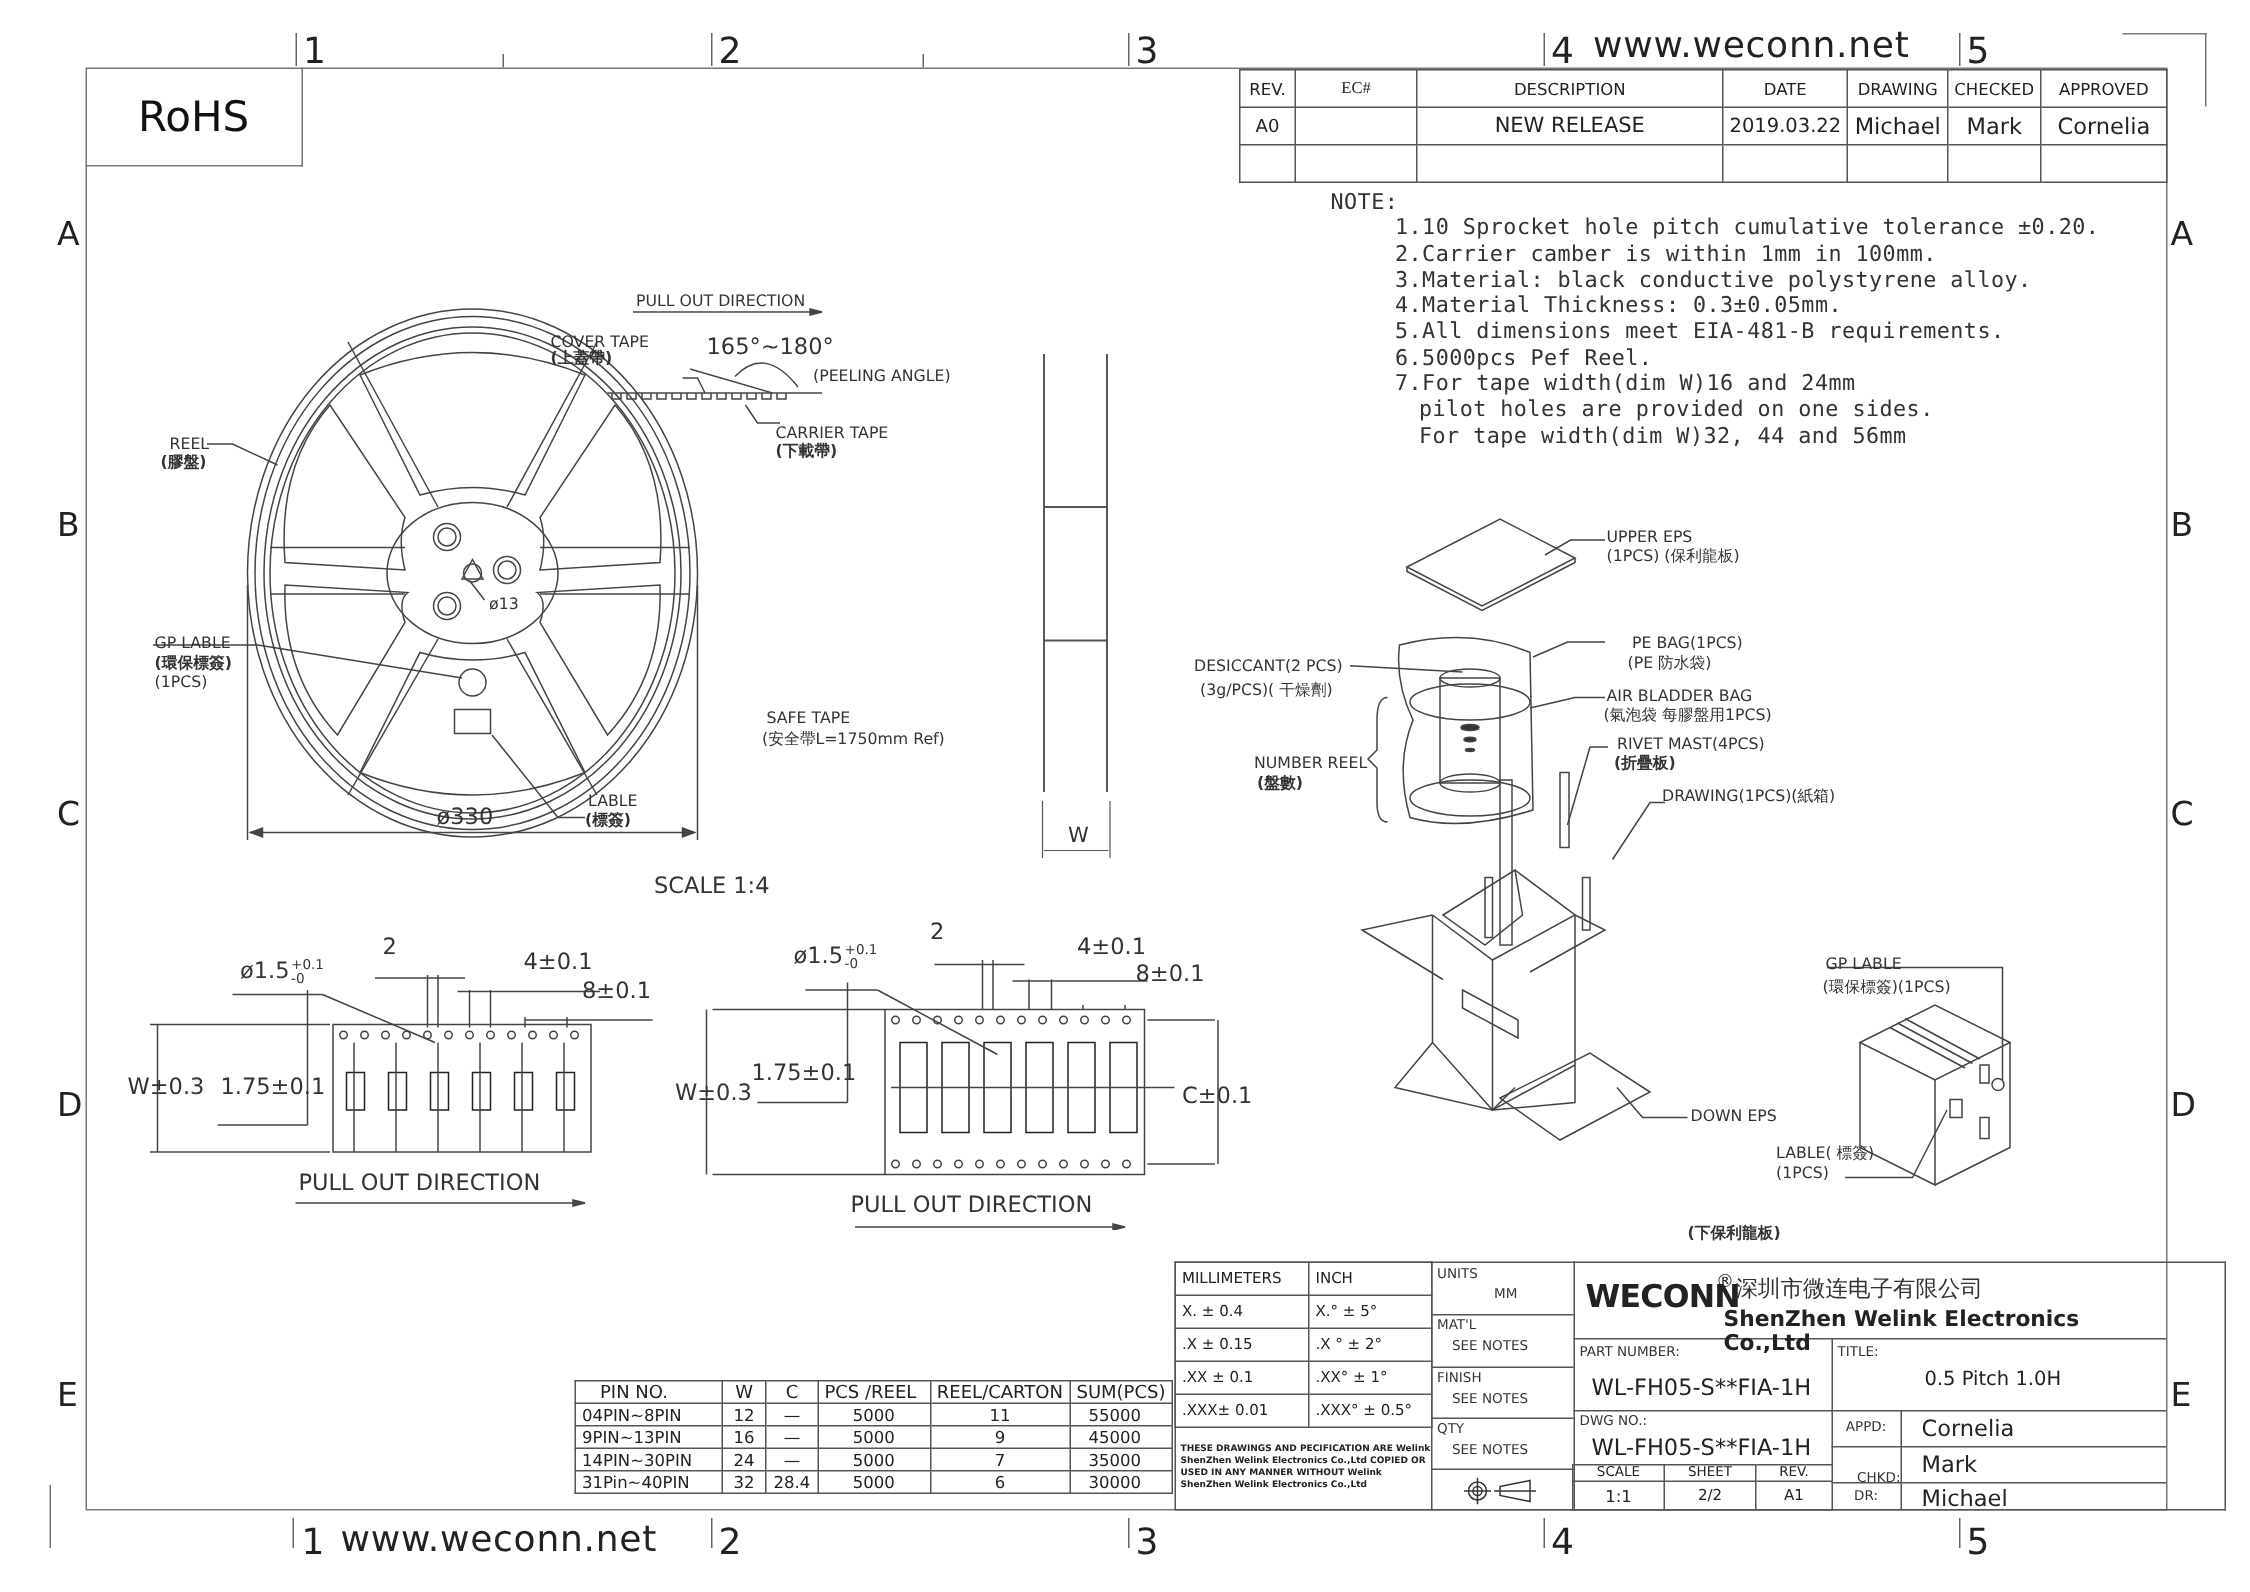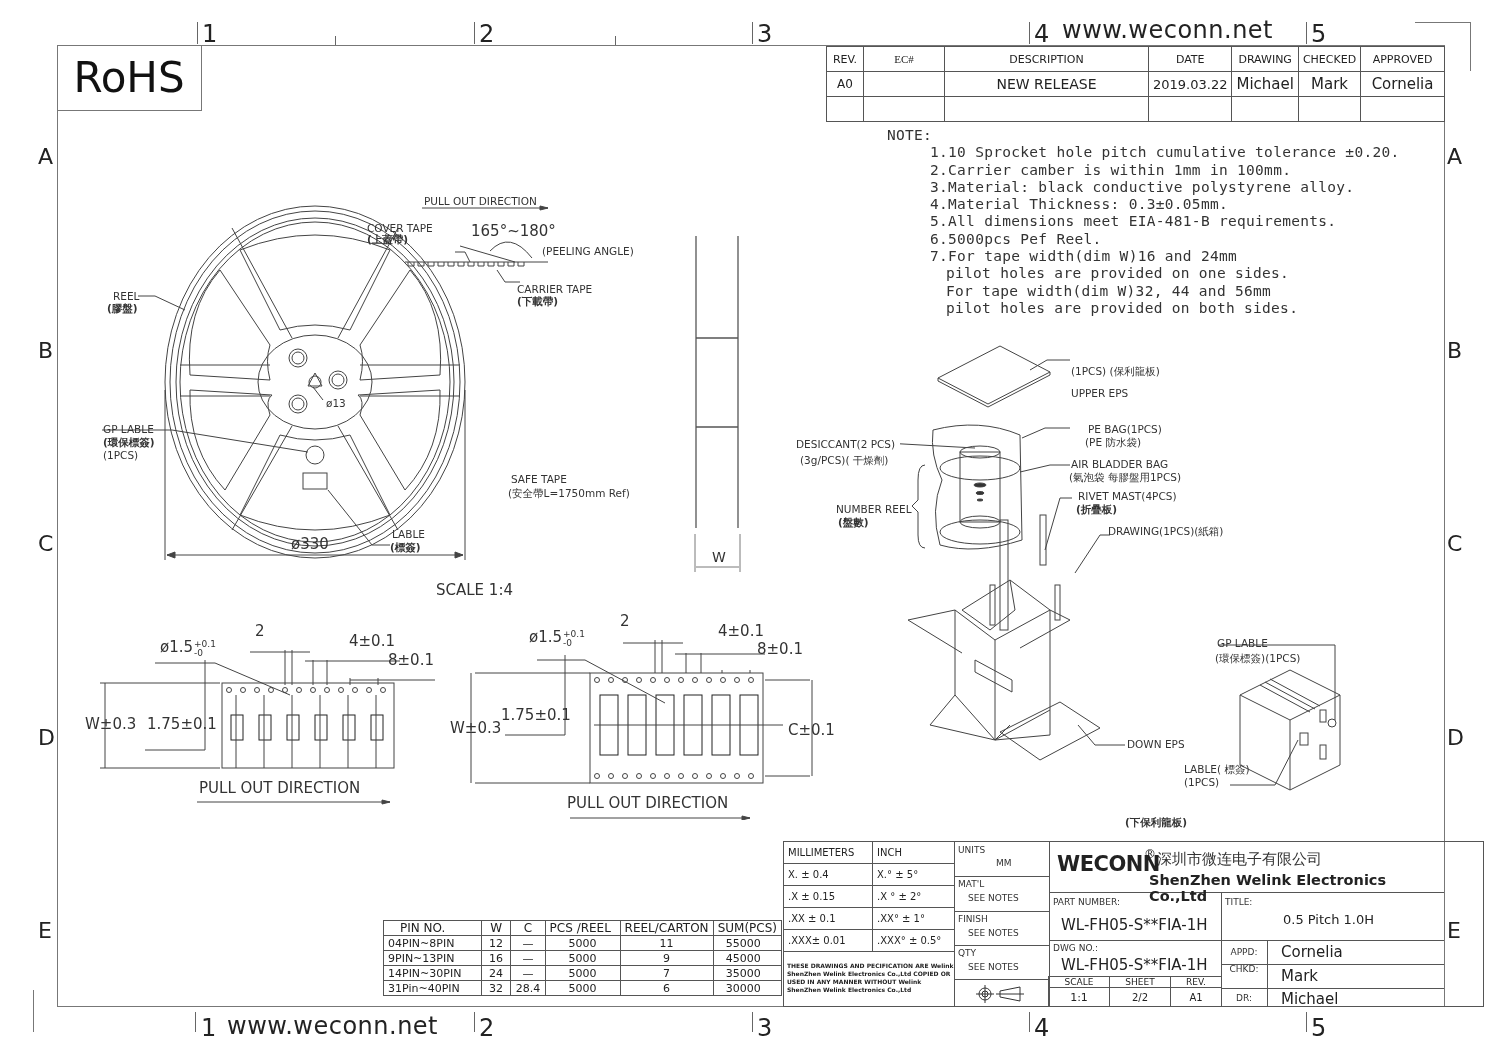--- a/index.html
+++ b/index.html
@@ -3,21 +3,21 @@
 <meta charset="utf-8">
 <style>
   html,body{margin:0;padding:0;background:#fff;}
   body{width:1500px;height:1061px;position:relative;overflow:hidden;font-family:"DejaVu Sans",sans-serif;color:#222;}
   .abs{position:absolute;}
   .frame{position:absolute;left:57px;top:45px;width:1388px;height:962px;border:1px solid #777;box-sizing:border-box;}
   .zone-num{position:absolute;font-family:"DejaVu Sans",sans-serif;font-size:24px;color:#222;line-height:1;}
   .zone-tick{position:absolute;background:#666;}
   .zone-let{position:absolute;font-size:22px;color:#222;line-height:1;}
   .web{position:absolute;font-size:24px;color:#222;letter-spacing:0.5px;}
-  .rohs{position:absolute;left:57px;top:45px;width:145px;height:66px;border:1px solid #777;border-top:none;border-left:none;box-sizing:border-box;font-size:42px;display:flex;align-items:center;justify-content:center;color:#111;}
+  .rohs{position:absolute;left:57px;top:45px;width:145px;height:66px;border:1px solid #777;border-top:none;border-left:none;box-sizing:border-box;font-size:28px;display:flex;align-items:center;justify-content:center;color:#111;}
   table.grid{border-collapse:collapse;position:absolute;font-family:"DejaVu Sans",sans-serif;}
   table.grid td{border:1px solid #555;padding:0 4px;white-space:nowrap;}
   .rev td{font-size:12px;height:24px;text-align:center;}
   .rev tr.hdr td{font-size:11px;height:24px;}
   .rev tr.r1 td.big{font-size:15px;}
   .notes{position:absolute;left:887px;top:127px;font-family:"DejaVu Sans Mono",monospace;font-size:14.5px;color:#333;line-height:17.3px;letter-spacing:0.3px;}
   .notes .item{padding-left:43px;}
   .notes .cont{padding-left:59px;}
   .pin td{font-size:11px;height:14px;padding:0 3px;}
   .pin tr.hdr td{font-size:12px;}
@@ -109,21 +109,20 @@
   <div>NOTE:</div>
   <div class="item">1.10 Sprocket hole pitch cumulative tolerance ±0.20.</div>
   <div class="item">2.Carrier camber is within 1mm in 100mm.</div>
   <div class="item">3.Material: black conductive polystyrene alloy.</div>
   <div class="item">4.Material Thickness: 0.3±0.05mm.</div>
   <div class="item">5.All dimensions meet EIA-481-B requirements.</div>
   <div class="item">6.5000pcs Pef Reel.</div>
   <div class="item">7.For tape width(dim W)16 and 24mm</div>
   <div class="cont">pilot holes are provided on one sides.</div>
   <div class="cont">For tape width(dim W)32, 44 and 56mm</div>
-  <div class="cont">pilot holes are provided on both sides.</div>
 </div>
 
 <svg class="abs" style="left:60px;top:190px;" width="620" height="390" viewBox="0 0 620 390">
   <g fill="none" stroke="#444" stroke-width="1">
 
     <ellipse cx="255" cy="192" rx="150" ry="176"></ellipse>
     <ellipse cx="255" cy="192" rx="145" ry="171"></ellipse>
     <ellipse cx="255" cy="192" rx="139" ry="164"></ellipse>
     <ellipse cx="255" cy="192" rx="135" ry="160"></ellipse>
 
@@ -386,21 +385,21 @@
     <path d="M390 450 L440 425 L440 355"></path>
     <path d="M360 345 L410 372 M365 342 L415 369 M370 339 L420 366"></path>
     <circle cx="432" cy="383" r="4"></circle>
     <rect x="400" y="393" width="8" height="12"></rect>
     <rect x="420" y="370" width="6" height="12"></rect>
     <rect x="420" y="405" width="6" height="14"></rect>
     <polyline points="318,305 435,305 435,380"></polyline>
     <polyline points="398,400 375,445 330,445"></polyline>
   </g>
 </svg>
-<div class="lbl" style="left:1071px;top:352px;margin-top:35px;">UPPER EPS</div>
+<div class="lbl" style="left:1071px;top:352px;">UPPER EPS</div>
 <div class="lbl" style="left:1071px;top:365px;">(1PCS) (保利龍板)</div>
 <div class="lbl" style="left:1088px;top:423px;">PE BAG(1PCS)</div>
 <div class="lbl" style="left:1085px;top:436px;">(PE 防水袋)</div>
 <div class="lbl" style="left:796px;top:438px;">DESICCANT(2 PCS)</div>
 <div class="lbl" style="left:800px;top:454px;">(3g/PCS)( 干燥劑)</div>
 <div class="lbl" style="left:1071px;top:458px;">AIR BLADDER BAG</div>
 <div class="lbl" style="left:1069px;top:471px;">(氣泡袋 每膠盤用1PCS)</div>
 <div class="lbl" style="left:1078px;top:490px;">RIVET MAST(4PCS)</div>
 <div class="lbl" style="left:1076px;top:503px;font-weight:bold;">(折疊板)</div>
 <div class="lbl" style="left:836px;top:503px;">NUMBER REEL</div>
@@ -547,21 +546,21 @@
       <td style="text-align:center;font-size:10px;">A1</td>
     </tr>
   </tbody>
     </table>
   <div class="abs" style="left:172px;top:98px;width:223px;height:24px;border-bottom:1px solid #555;">
     <div class="abs cell-label" style="left:0;width:46px;top:7px;text-align:center;">APPD:</div>
     <div class="abs" style="left:46px;top:0;width:1px;height:24px;background:#555;"></div>
     <div class="abs" style="left:60px;top:3px;font-size:15px;">Cornelia</div>
   </div>
   <div class="abs" style="left:172px;top:122px;width:223px;height:24px;border-bottom:1px solid #555;">
-    <div class="abs cell-label" style="left:0;width:46px;top:0;text-align:center;">CHKD:</div>
+    <div class="abs cell-label" style="left:0;width:46px;top:17px;text-align:right;">CHKD:</div>
     <div class="abs" style="left:46px;top:0;width:1px;height:24px;background:#555;"></div>
     <div class="abs" style="left:60px;top:3px;font-size:15px;">Mark</div>
   </div>
   <div class="abs" style="left:172px;top:146px;width:223px;height:19px;">
     <div class="abs cell-label" style="left:0;width:46px;top:5px;text-align:center;">DR:</div>
     <div class="abs" style="left:46px;top:0;width:1px;height:19px;background:#555;"></div>
     <div class="abs" style="left:60px;top:2px;font-size:15px;">Michael</div>
   </div>
 </div>
 

